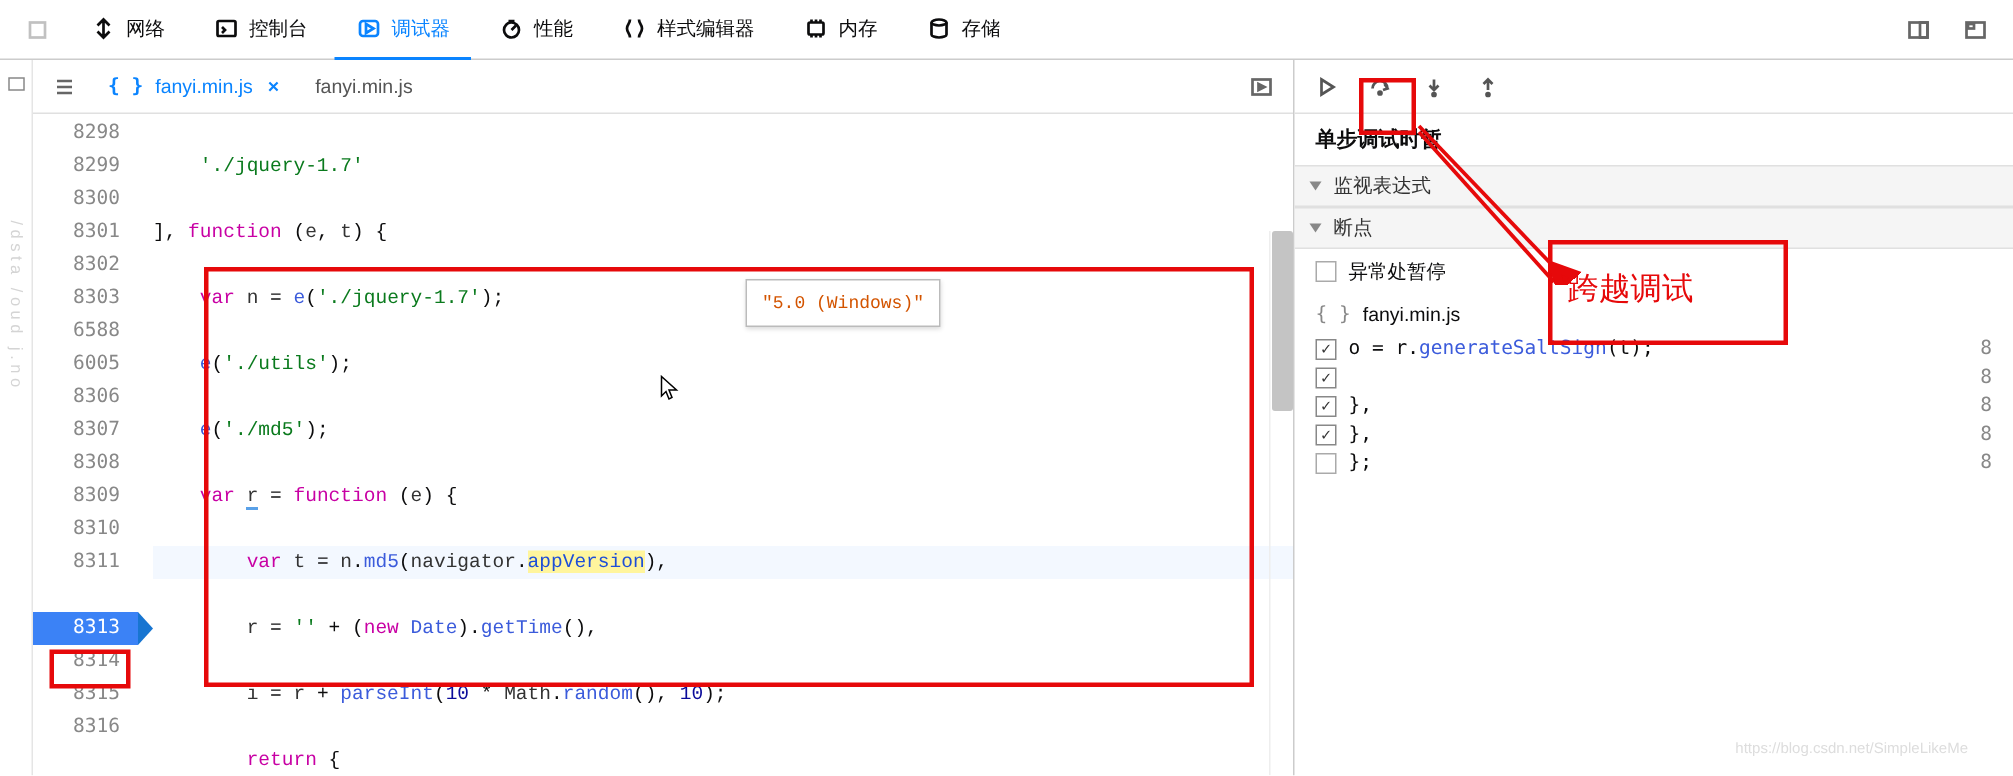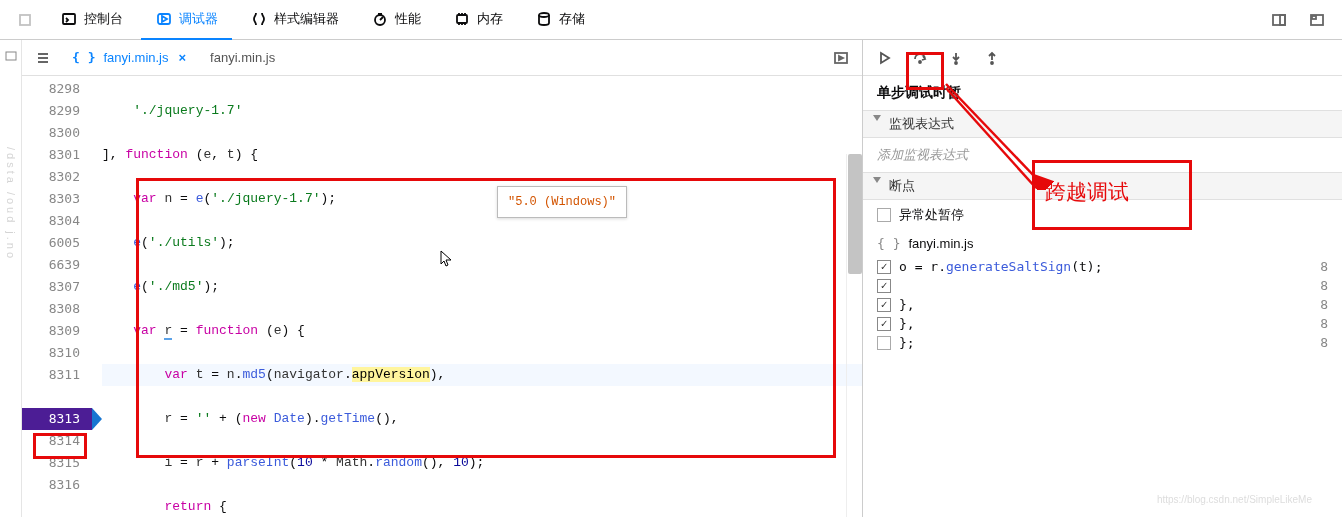--- a/index.html
+++ b/index.html
@@ -20,46 +20,46 @@
 .tree-icon{width:34px;height:36px;display:flex;align-items:center;justify-content:center;color:#666;cursor:pointer}
 .file-tab{display:flex;align-items:center;gap:8px;padding:0 12px;height:36px;cursor:pointer;color:#0a84ff}
 .file-tab.active{}
 .file-tab .braces{color:#0a84ff;font-family:monospace;font-weight:600}
 .file-tab.inactive{color:#555}
 .close-x{color:#0a84ff;font-weight:bold;cursor:pointer;margin-left:2px}
 .play-right{margin-left:auto;width:34px;height:36px;display:flex;align-items:center;justify-content:center;color:#666;cursor:pointer}
 .code-wrap{display:flex;flex:1;overflow:hidden;position:relative}
 .gutter{width:70px;text-align:right;padding-right:12px;color:#888;font-family:Consolas,monospace;font-size:13px;line-height:22px;padding-top:2px;user-select:none;position:relative}
 .gutter div{height:22px}
-.gutter .bp{background:#4c1d95;color:#fff;position:relative;margin-right:-12px;padding-right:12px}
+.gutter .bp{background:#3b82f6;color:#fff;position:relative;margin-right:-12px;padding-right:12px}
 .gutter .bp::after{content:"";position:absolute;right:-10px;top:0;border-top:11px solid transparent;border-bottom:11px solid transparent;border-left:10px solid #1775d1}
 .code{flex:1;font-family:Liberation Mono, monospace;font-size:13px;line-height:22px;white-space:pre;padding-top:2px;padding-left:10px;position:relative}
 .code .ln{height:22px}
 .hl-line{background:#f3f8ff}
 .kw{color:#c800a4}
 .fn{color:#3b5bdb}
-.pr{color:#000000}
+.pr{color:#1d4ed8}
 .str{color:#0a7a1d}
 .num{color:#0a0a9a}
 .tok{color:#333}
 .hl-y{background:#fff59d}
 .tooltip{position:absolute;left:405px;top:110px;border:1px solid #bbb;background:#fff;padding:4px 10px;font-size:12px;color:#d35400;box-shadow:0 1px 3px rgba(0,0,0,.15)}
 .red-box{position:absolute;border:3px solid #e6090a;pointer-events:none}
 .red-box.a{left:136px;top:178px;width:700px;height:280px}
 .red-box.b{left:33px;top:433px;width:54px;height:26px}
 .red-box.c{left:906px;top:52px;width:38px;height:38px}
 .red-box.d{left:1032px;top:160px;width:160px;height:70px}
 .red-label{position:absolute;left:1045px;top:178px;color:#e6090a;font-size:21px;font-weight:500;pointer-events:none}
 .arrow{position:absolute;stroke:#e6090a;stroke-width:2.5;fill:none}
 .right-panel{width:480px;border-left:1px solid #ccc;display:flex;flex-direction:column;overflow:hidden}
 .dbg-ctrl{height:36px;display:flex;align-items:center;gap:2px;border-bottom:1px solid #e0e0e0;padding:0 4px}
 .dbg-btn{width:34px;height:32px;display:flex;align-items:center;justify-content:center;color:#555;cursor:pointer}
 .dbg-btn svg{width:16px;height:16px;fill:none;stroke:currentColor;stroke-width:1.8}
 .status{padding:8px 14px;font-weight:600;font-size:14px}
-.acc-head{display:flex;gap:6px;padding:4px 10px;background:#f5f5f5;border-top:1px solid #e0e0e0;border-bottom:1px solid #e0e0e0;font-size:13px;color:#333;cursor:pointer}
+.acc-head{display:flex;align-items:center;gap:6px;padding:4px 10px;background:#f5f5f5;border-top:1px solid #e0e0e0;border-bottom:1px solid #e0e0e0;font-size:13px;color:#333;cursor:pointer}
 .tri{display:inline-block;width:0;height:0;border-left:4px solid transparent;border-right:4px solid transparent;border-top:6px solid #888;margin-right:2px}
 .watch-empty{padding:8px 14px;color:#999;font-style:italic}
 .bp-file{padding:6px 14px;font-size:13px;display:flex;align-items:center;gap:8px}
 .bp-file .braces{color:#888;font-family:monospace}
 .bp-row{display:flex;align-items:center;gap:8px;padding:2px 14px;font-family:Consolas,monospace;font-size:13px}
 .bp-row .cb{width:14px;height:14px;border:1px solid #888;display:flex;align-items:center;justify-content:center;flex-shrink:0}
 .bp-row .cb.chk::after{content:"✓";font-size:11px;color:#333}
 .bp-row .cb.un{border:1px solid #aaa}
 .bp-code{flex:1;overflow:hidden;text-overflow:ellipsis;white-space:nowrap}
 .bp-ln{color:#888;margin-left:auto}
@@ -73,51 +73,59 @@
 
 <div class="toolbar">
   <div class="rt-btn" style="opacity:.4">
       <svg>
         <rect x="3" y="3" width="10" height="10"></rect>
       </svg>
     </div>
   <div class="tool-tab">
       <span class="tool-icon">
         <svg>
+          <path d="M8 14V2M4 6l4-4 4 4M4 10l4 4 4-4"></path>
+        </svg>
+      </span>
+      <span>网络</span>
+    </div>
+  <div class="tool-tab">
+      <span class="tool-icon">
+        <svg>
           <rect x="2" y="3" width="12" height="10" rx="1"></rect>
           <path d="M5 7l2 2-2 2"></path>
         </svg>
       </span>
       <span>控制台</span>
     </div>
   <div class="tool-tab active">
       <span class="tool-icon">
         <svg style="stroke:#0a84ff">
           <rect x="2" y="3" width="12" height="10" rx="2"></rect>
           <path d="M6 5l5 3-5 3z"></path>
         </svg>
       </span>
       <span>调试器</span>
     </div>
   <div class="tool-tab">
       <span class="tool-icon">
         <svg>
-          <path d="M5 2c0 3-2 3-2 6s2 3 2 6M11 2c0 3 2 3 2 6s-2 3-2 6"></path>
-        </svg>
-      </span>
-      <span>样式编辑器</span>
-    </div>
-  <div class="tool-tab">
-      <span class="tool-icon">
-        <svg>
           <circle cx="8" cy="9" r="5"></circle>
           <path d="M8 9L11 6M6 3h4"></path>
         </svg>
       </span>
       <span>性能</span>
+    </div>
+  <div class="tool-tab">
+      <span class="tool-icon">
+        <svg>
+          <path d="M5 2c0 3-2 3-2 6s2 3 2 6M11 2c0 3 2 3 2 6s-2 3-2 6"></path>
+        </svg>
+      </span>
+      <span>样式编辑器</span>
     </div>
   <div class="tool-tab">
       <span class="tool-icon">
         <svg>
           <rect x="3" y="4" width="10" height="8" rx="1"></rect>
           <path d="M5 4V2M8 4V2M11 4V2M5 14v-2M8 14v-2M11 14v-2"></path>
         </svg>
       </span>
       <span>内存</span>
     </div>
@@ -176,23 +184,23 @@
         </div>
     </div>
     <div class="code-wrap">
       <div class="gutter" id="gutter">
           <div>8298</div>
           <div>8299</div>
           <div>8300</div>
           <div>8301</div>
           <div>8302</div>
           <div>8303</div>
-          <div>8304</div>
+          <div>6588</div>
           <div>6005</div>
-          <div>6639</div>
+          <div>8306</div>
           <div>8307</div>
           <div>8308</div>
           <div>8309</div>
           <div>8310</div>
           <div>8311</div>
           <div></div>
           <div class="bp">8313</div>
           <div>8314</div>
           <div>8315</div>
           <div>8316</div>
@@ -249,21 +257,20 @@
             <path d="M8 10V3M5 6l3-3 3 3"></path>
             <circle cx="8" cy="13" r="1" fill="currentColor"></circle>
           </svg>
         </div>
     </div>
     <div class="status">单步调试时暂</div>
     <div class="acc-head">
         <span class="tri"></span>
         <span>监视表达式</span>
       </div>
-    <div class="watch-empty">添加监视表达式</div>
     <div class="acc-head">
         <span class="tri"></span>
         <span>断点</span>
       </div>
     <div class="bp-row" style="padding:6px 14px">
         <span class="cb un"></span>
         <span style="font-family:Liberation Sans, sans-serif">异常处暂停</span>
       </div>
     <div class="bp-file">
         <span class="braces">{ }</span>

